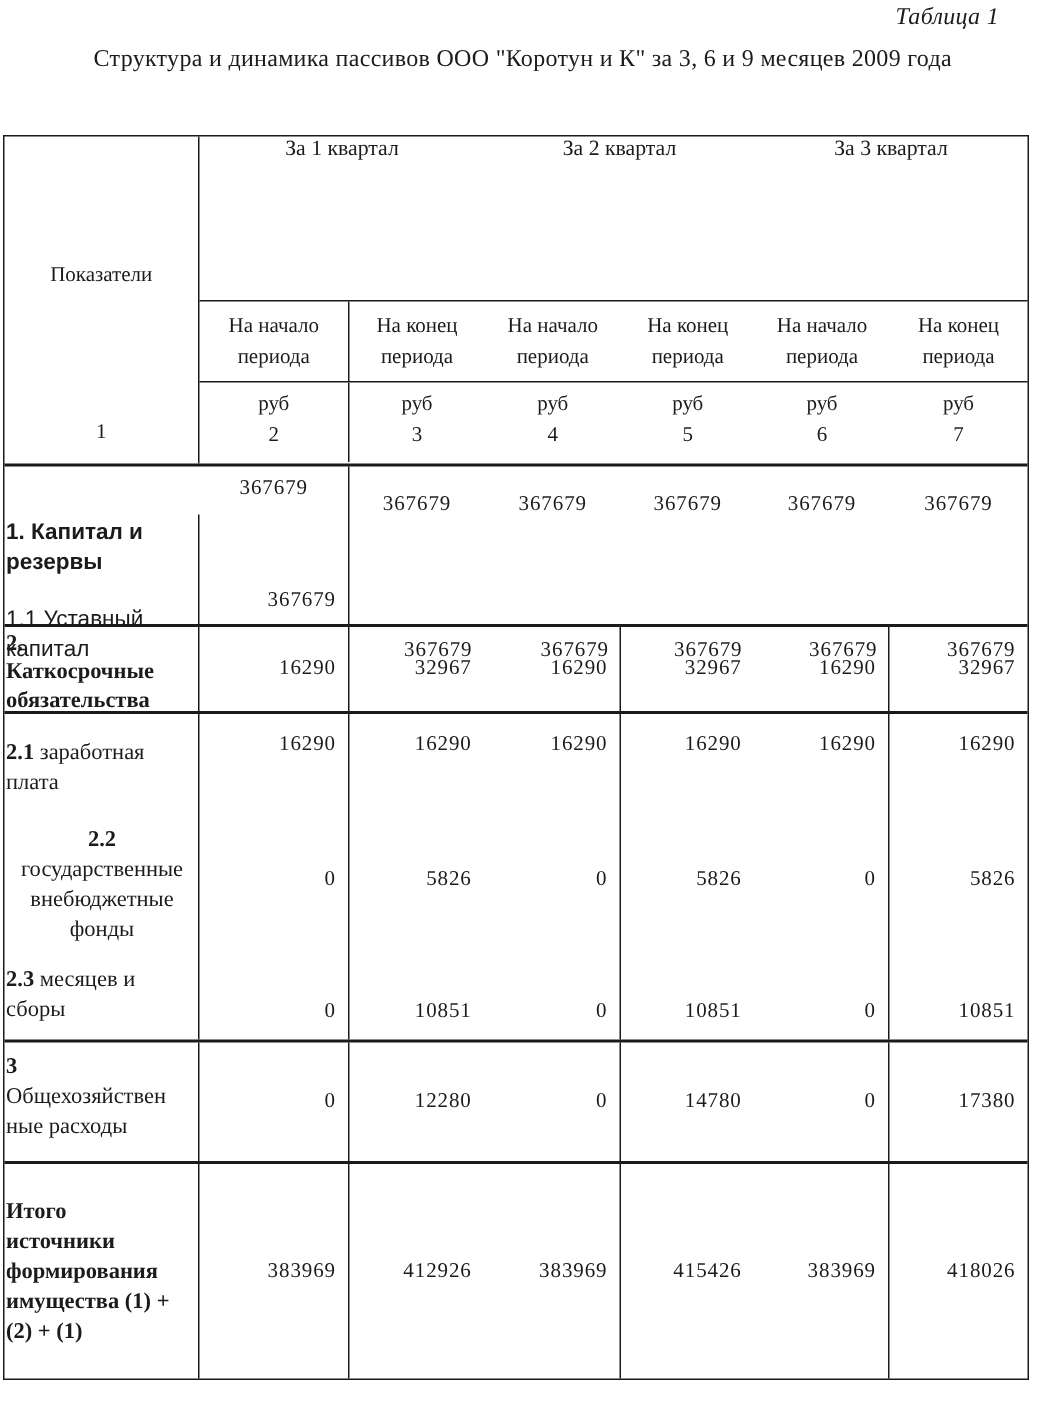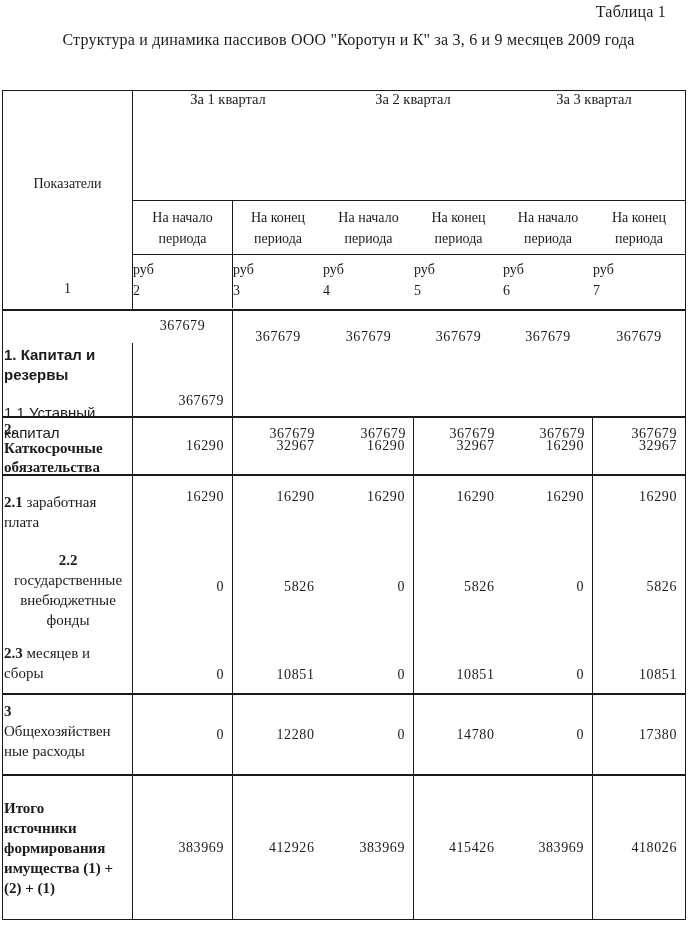--- a/index.html
+++ b/index.html
@@ -3,39 +3,39 @@
 <meta charset="utf-8">
 <style>
   * { box-sizing: border-box; margin: 0; padding: 0; }
   html,body { background:#ffffff; }
   body {
     width:697px; height:937px;
     font-family:"Liberation Serif", serif;
     color:#1b1b1b;
   }
   .page { position:relative; width:697px; height:937px; background:#fff; overflow:hidden; }
-  .caption { position:absolute; top:3px; right:31px; font-size:16px; letter-spacing:.2px; }
+  .caption { position:absolute; top:3px; right:31px; font-size:16px; letter-spacing:.2px;font-style:italic; }
   .title { position:absolute; top:31px; left:0; width:100%; text-align:center; font-size:16px; letter-spacing:.2px; }
 
   .tbl { position:absolute; left:2px; top:90px; width:684px; height:830px;
          border:1px solid #1a1a1a; font-size:14px; }
 
   
   .secA { display:flex; height:220px; border-bottom:2px solid #1a1a1a; }
   .c1h { width:130px; border-right:1px solid #1a1a1a; position:relative; }
   .pk  { position:absolute; top:85px; left:0; width:100%; text-align:center; }
   .c1n { position:absolute; top:190px; left:0; width:100%; text-align:center; }
   .hr  { width:552px; display:flex; flex-direction:column; }
   .h1  { height:110px; border-bottom:1px solid #1a1a1a; display:flex; }
   .q   { text-align:center; font-size:14.5px; }
   .h2  { height:54px; border-bottom:1px solid #1a1a1a; display:flex; }
   .pc  { display:flex; align-items:center; justify-content:center; text-align:center;
          line-height:21px; padding:0 5px; }
   .h3  { height:53px; display:flex; }
-  .uc  { text-align:left; line-height:21px; padding-top:4px; }
+  .uc  { text-align:center; line-height:21px; padding-top:4px; }
   .merge { display:flex; }
 
   
   .w100{width:100px}.w90{width:90px}.w91{width:91px}.w89{width:89px}.w92{width:92px}
   .qw1{width:190px}.qw2{width:180px}.qw3{width:182px}
   .br { border-right:1px solid #1a1a1a; }
 
   
   .row { display:flex; }
   .sep { border-top:2px solid #1a1a1a; }

